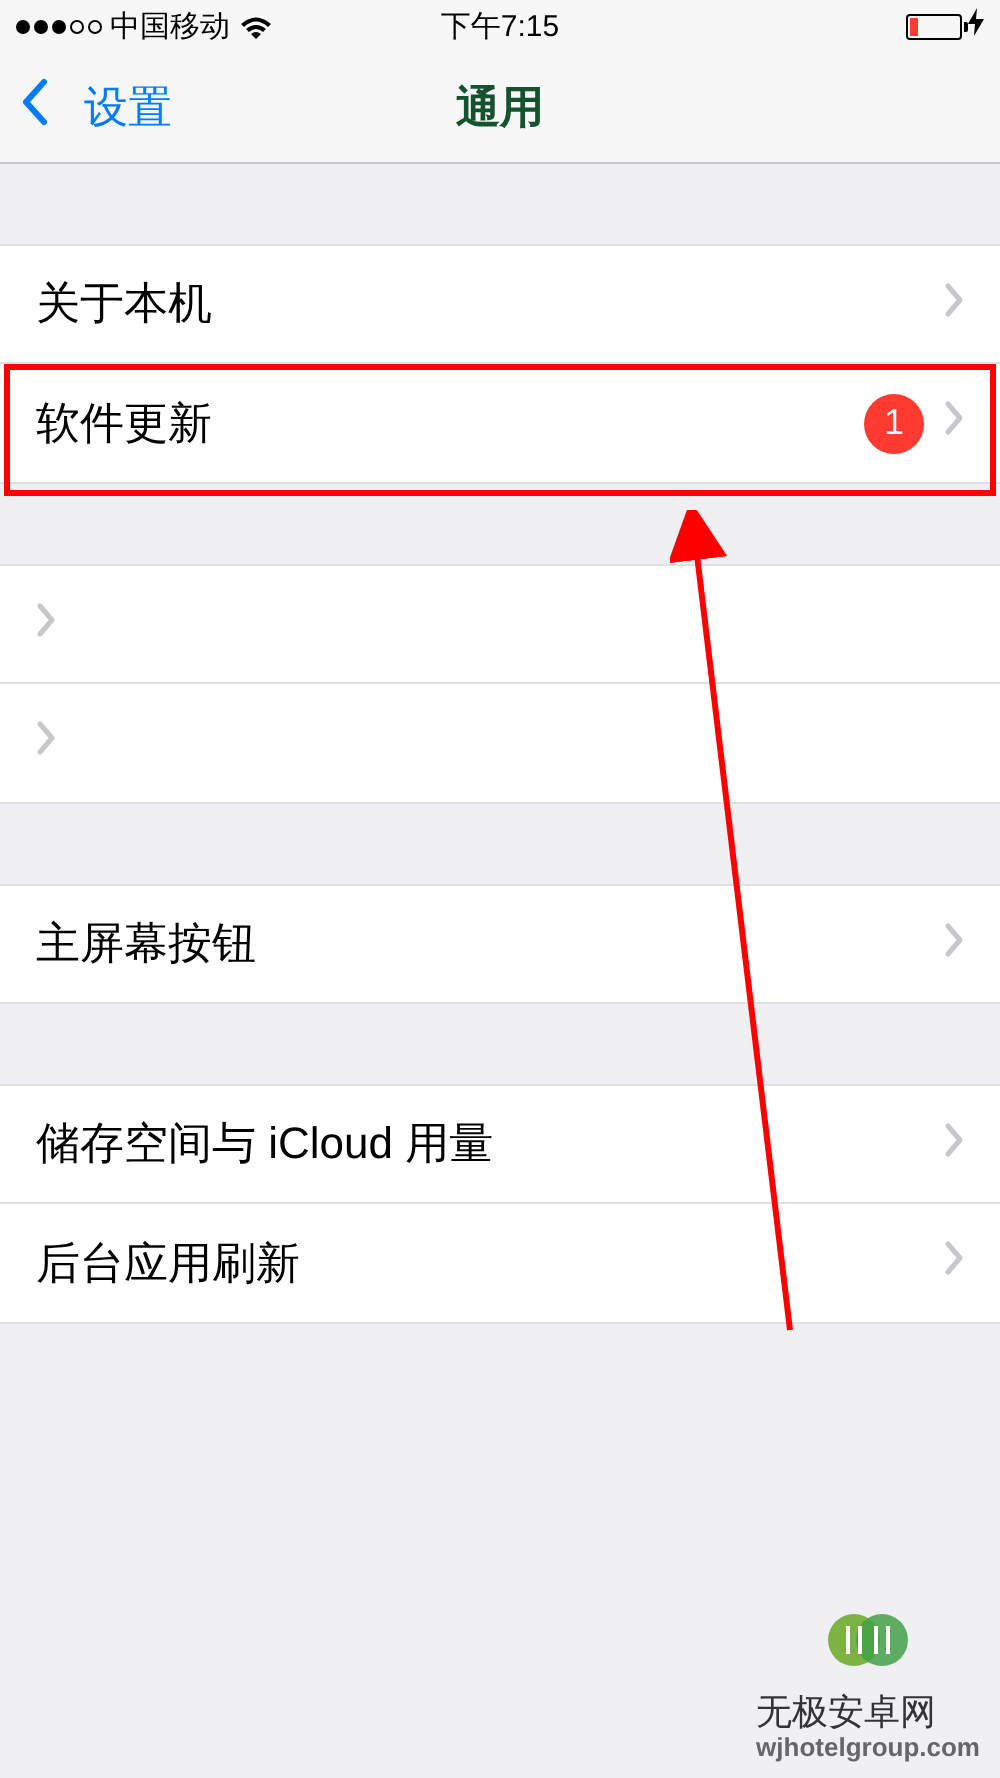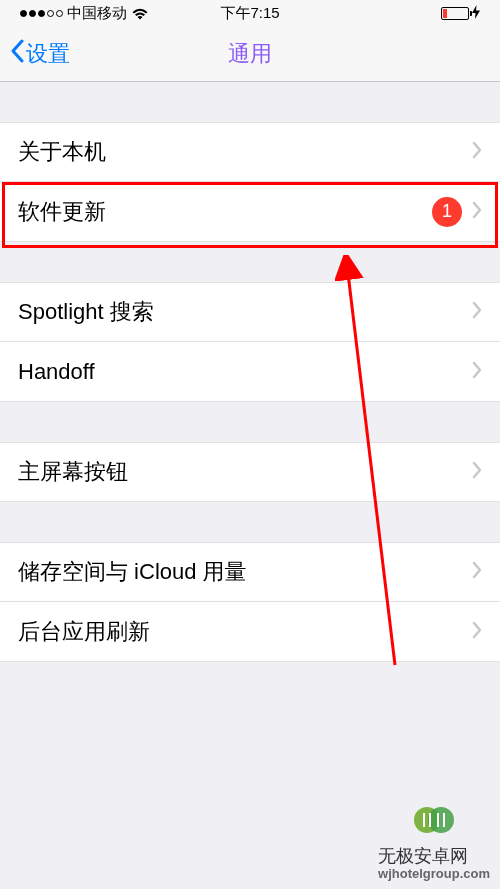--- a/index.html
+++ b/index.html
@@ -14,21 +14,21 @@
       background: #efeff4;
       position: relative;
       overflow: hidden;
     }
     .status-bar {
       height: 26px;
       background: #f7f7f8;
       display: flex;
       align-items: center;
       justify-content: space-between;
-      padding: 0 20px;
+      padding: 0 8px;
       font-size: 15px;
       color: #000;
     }
     .status-left {
       display: flex;
       align-items: center;
       gap: 4px;
     }
     .signal-dots {
       display: flex;
@@ -89,29 +89,29 @@
       display: flex;
       align-items: center;
       position: relative;
       padding: 0 10px;
     }
     .back-btn {
       display: flex;
       align-items: flex-end;
       color: #007aff;
       font-size: 22px;
-      gap: 2px;
+      gap: 18px;
     }
     .nav-title {
       position: absolute;
       left: 50%;
       transform: translateX(-50%);
       font-size: 22px;
-      font-weight: 400;
-      color: #8b5cf6;
+      font-weight: 700;
+      color: #14532d;
     }
     .content {
       padding-top: 40px;
     }
     .group {
       margin-bottom: 40px;
     }
     .row {
       background: #fff;
       height: 60px;
@@ -256,29 +256,27 @@
         <span class="badge">1</span>
         <span class="chevron"><svg width="10" height="18" viewBox="0 0 10 18">
               <path d="M2 2 L8 9 L2 16" stroke="#c7c7cc" stroke-width="2.5" fill="none" stroke-linecap="round" stroke-linejoin="round"></path>
             </svg></span>
       </div>
     </div>
   </div>
 
   <div class="group">
     <div class="row">
-      <span class="row-label">Spotlight 搜索</span>
-      <div class="row-right">
-        <span class="chevron"><svg width="10" height="18" viewBox="0 0 10 18">
-              <path d="M2 2 L8 9 L2 16" stroke="#c7c7cc" stroke-width="2.5" fill="none" stroke-linecap="round" stroke-linejoin="round"></path>
-            </svg></span>
-      </div>
-    </div>
-    <div class="row">
-      <span class="row-label">Handoff</span>
+      <div class="row-right">
+        <span class="chevron"><svg width="10" height="18" viewBox="0 0 10 18">
+              <path d="M2 2 L8 9 L2 16" stroke="#c7c7cc" stroke-width="2.5" fill="none" stroke-linecap="round" stroke-linejoin="round"></path>
+            </svg></span>
+      </div>
+    </div>
+    <div class="row">
       <div class="row-right">
         <span class="chevron"><svg width="10" height="18" viewBox="0 0 10 18">
               <path d="M2 2 L8 9 L2 16" stroke="#c7c7cc" stroke-width="2.5" fill="none" stroke-linecap="round" stroke-linejoin="round"></path>
             </svg></span>
       </div>
     </div>
   </div>
 
   <div class="group">
     <div class="row">

